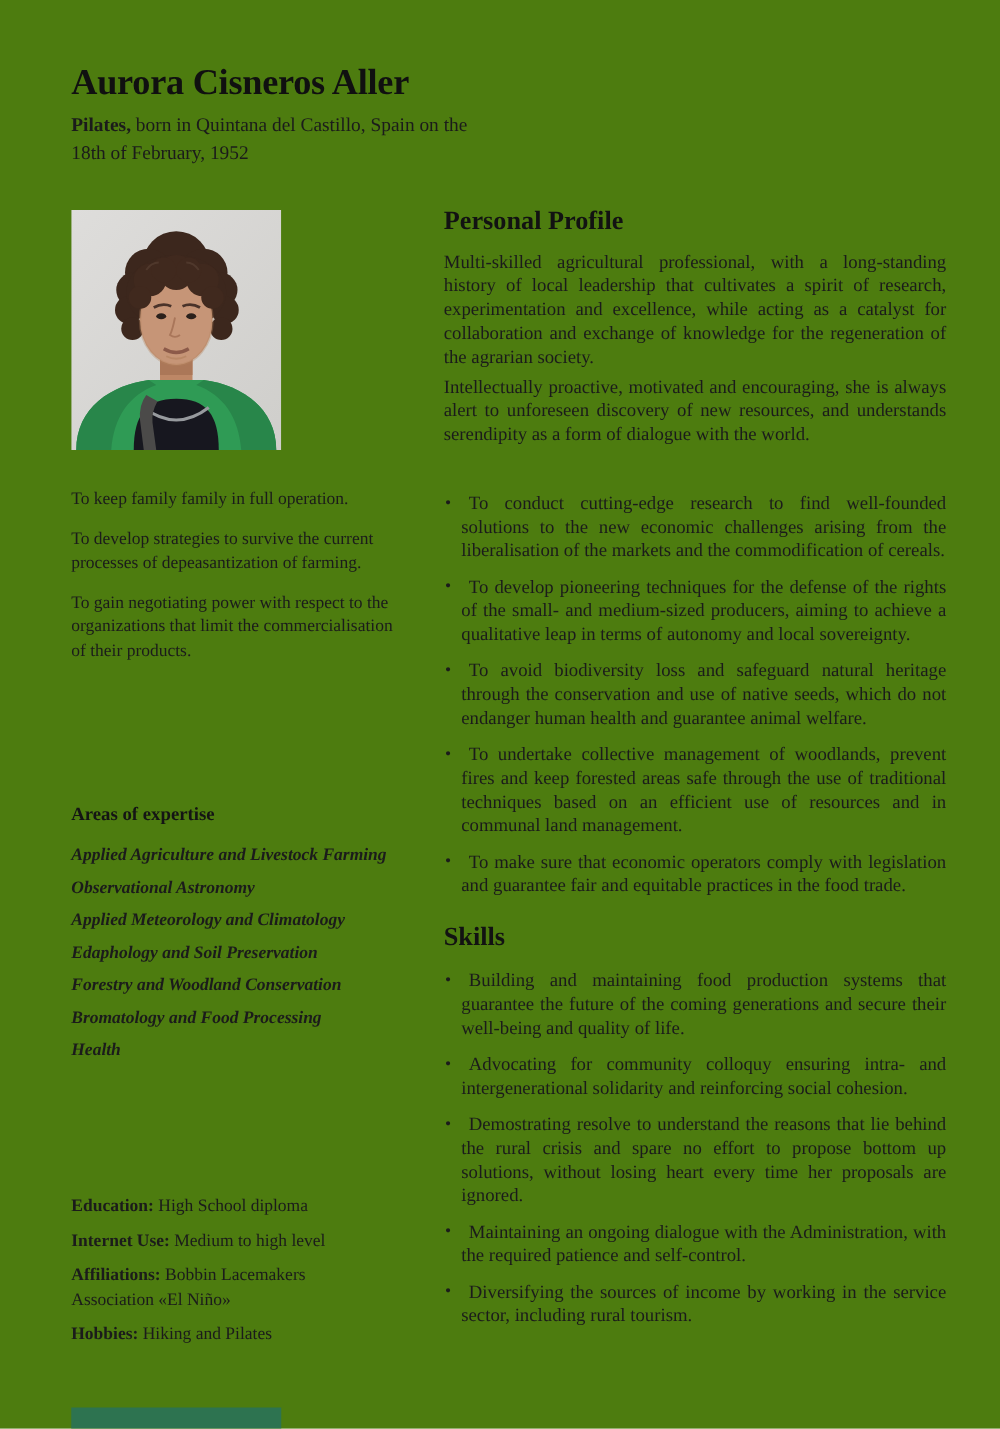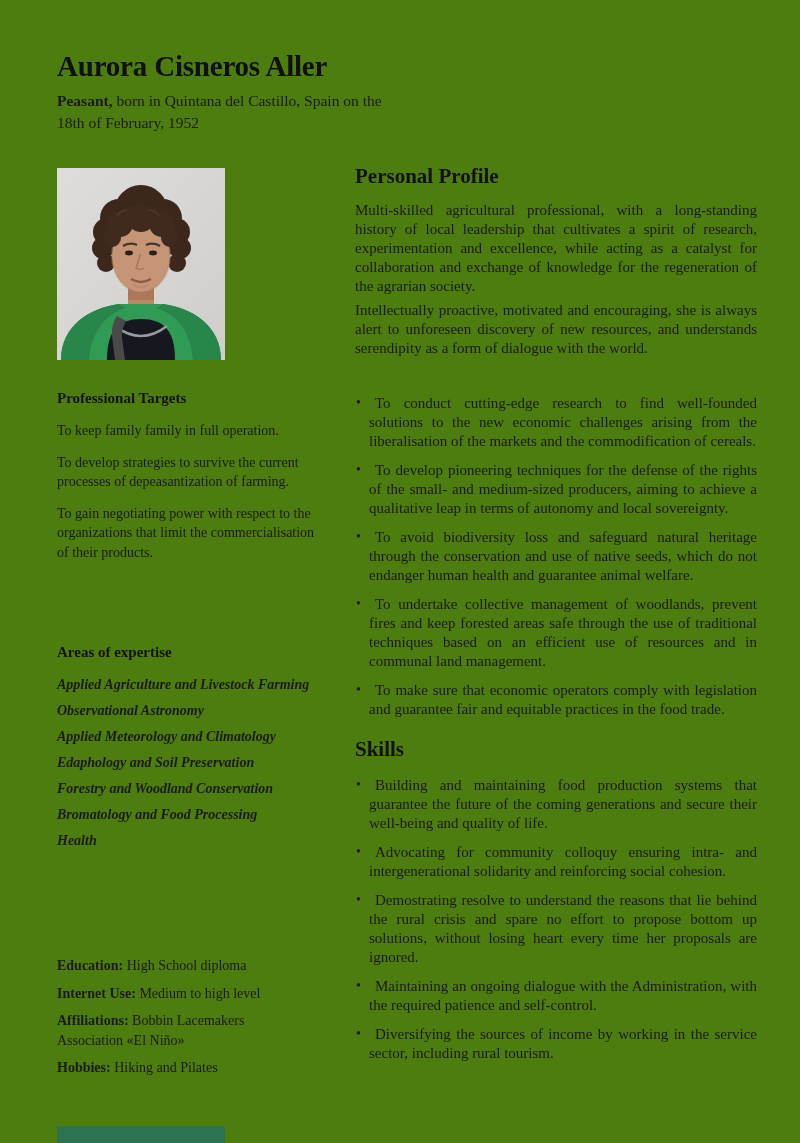--- a/index.html
+++ b/index.html
@@ -42,21 +42,21 @@
   .next-strip { position:absolute; left:57px; bottom:0; width:168px; height:17px; background:#2d7350; }
 </style>
 </head>
 <body>
 
 <div class="page">
 
   <div class="header">
     <div class="name">Aurora Cisneros Aller</div>
     <div class="subtitle">
-      <b>Peasant,</b>
+      <b>Pilates,</b>
       <span>born in Quintana del Castillo, Spain on the 18th of February, 1952</span>
     </div>
   </div>
 
   <div class="photo">
     <svg viewBox="0 0 168 192" width="168" height="192">
       <defs>
         <linearGradient id="bg" x1="0" y1="0" x2="1" y2="1">
           <stop offset="0" stop-color="#dedddb"></stop>
           <stop offset="1" stop-color="#cfcecb"></stop>
@@ -110,21 +110,20 @@
       <path d="M89 77 q7 -3 14 1" stroke="#4a332a" stroke-width="2.3" fill="none"></path>
       <ellipse cx="72" cy="85" rx="4" ry="2.4" fill="#2b211c"></ellipse>
       <ellipse cx="96" cy="85" rx="4" ry="2.4" fill="#2b211c"></ellipse>
       <path d="M83 86 q-2 10 -4 14 q4 3 8 0" stroke="#a9765a" stroke-width="1.5" fill="none"></path>
       <path d="M74 111 q10 6 20 0" stroke="#8c5a49" stroke-width="2.6" fill="none"></path>
       <path d="M76 117 q8 4 16 0" stroke="#b4835f" stroke-width="1.4" fill="none" stroke-opacity="0.7"></path>
     </svg>
   </div>
 
   <div class="sec-targets">
-    <div class="left-heading">Professional Targets</div>
     <p class="target-item">To keep family family in full operation.</p>
     <p class="target-item">To develop strategies to survive the current processes of depeasantization of farming.</p>
     <p class="target-item">To gain negotiating power with respect to the organizations that limit the commercialisation of their products.</p>
   </div>
 
   <div class="sec-expertise">
     <div class="left-heading">Areas of expertise</div>
     <p class="expertise-item">Applied Agriculture and Livestock Farming</p>
     <p class="expertise-item">Observational Astronomy</p>
     <p class="expertise-item">Applied Meteorology and Climatology</p>

